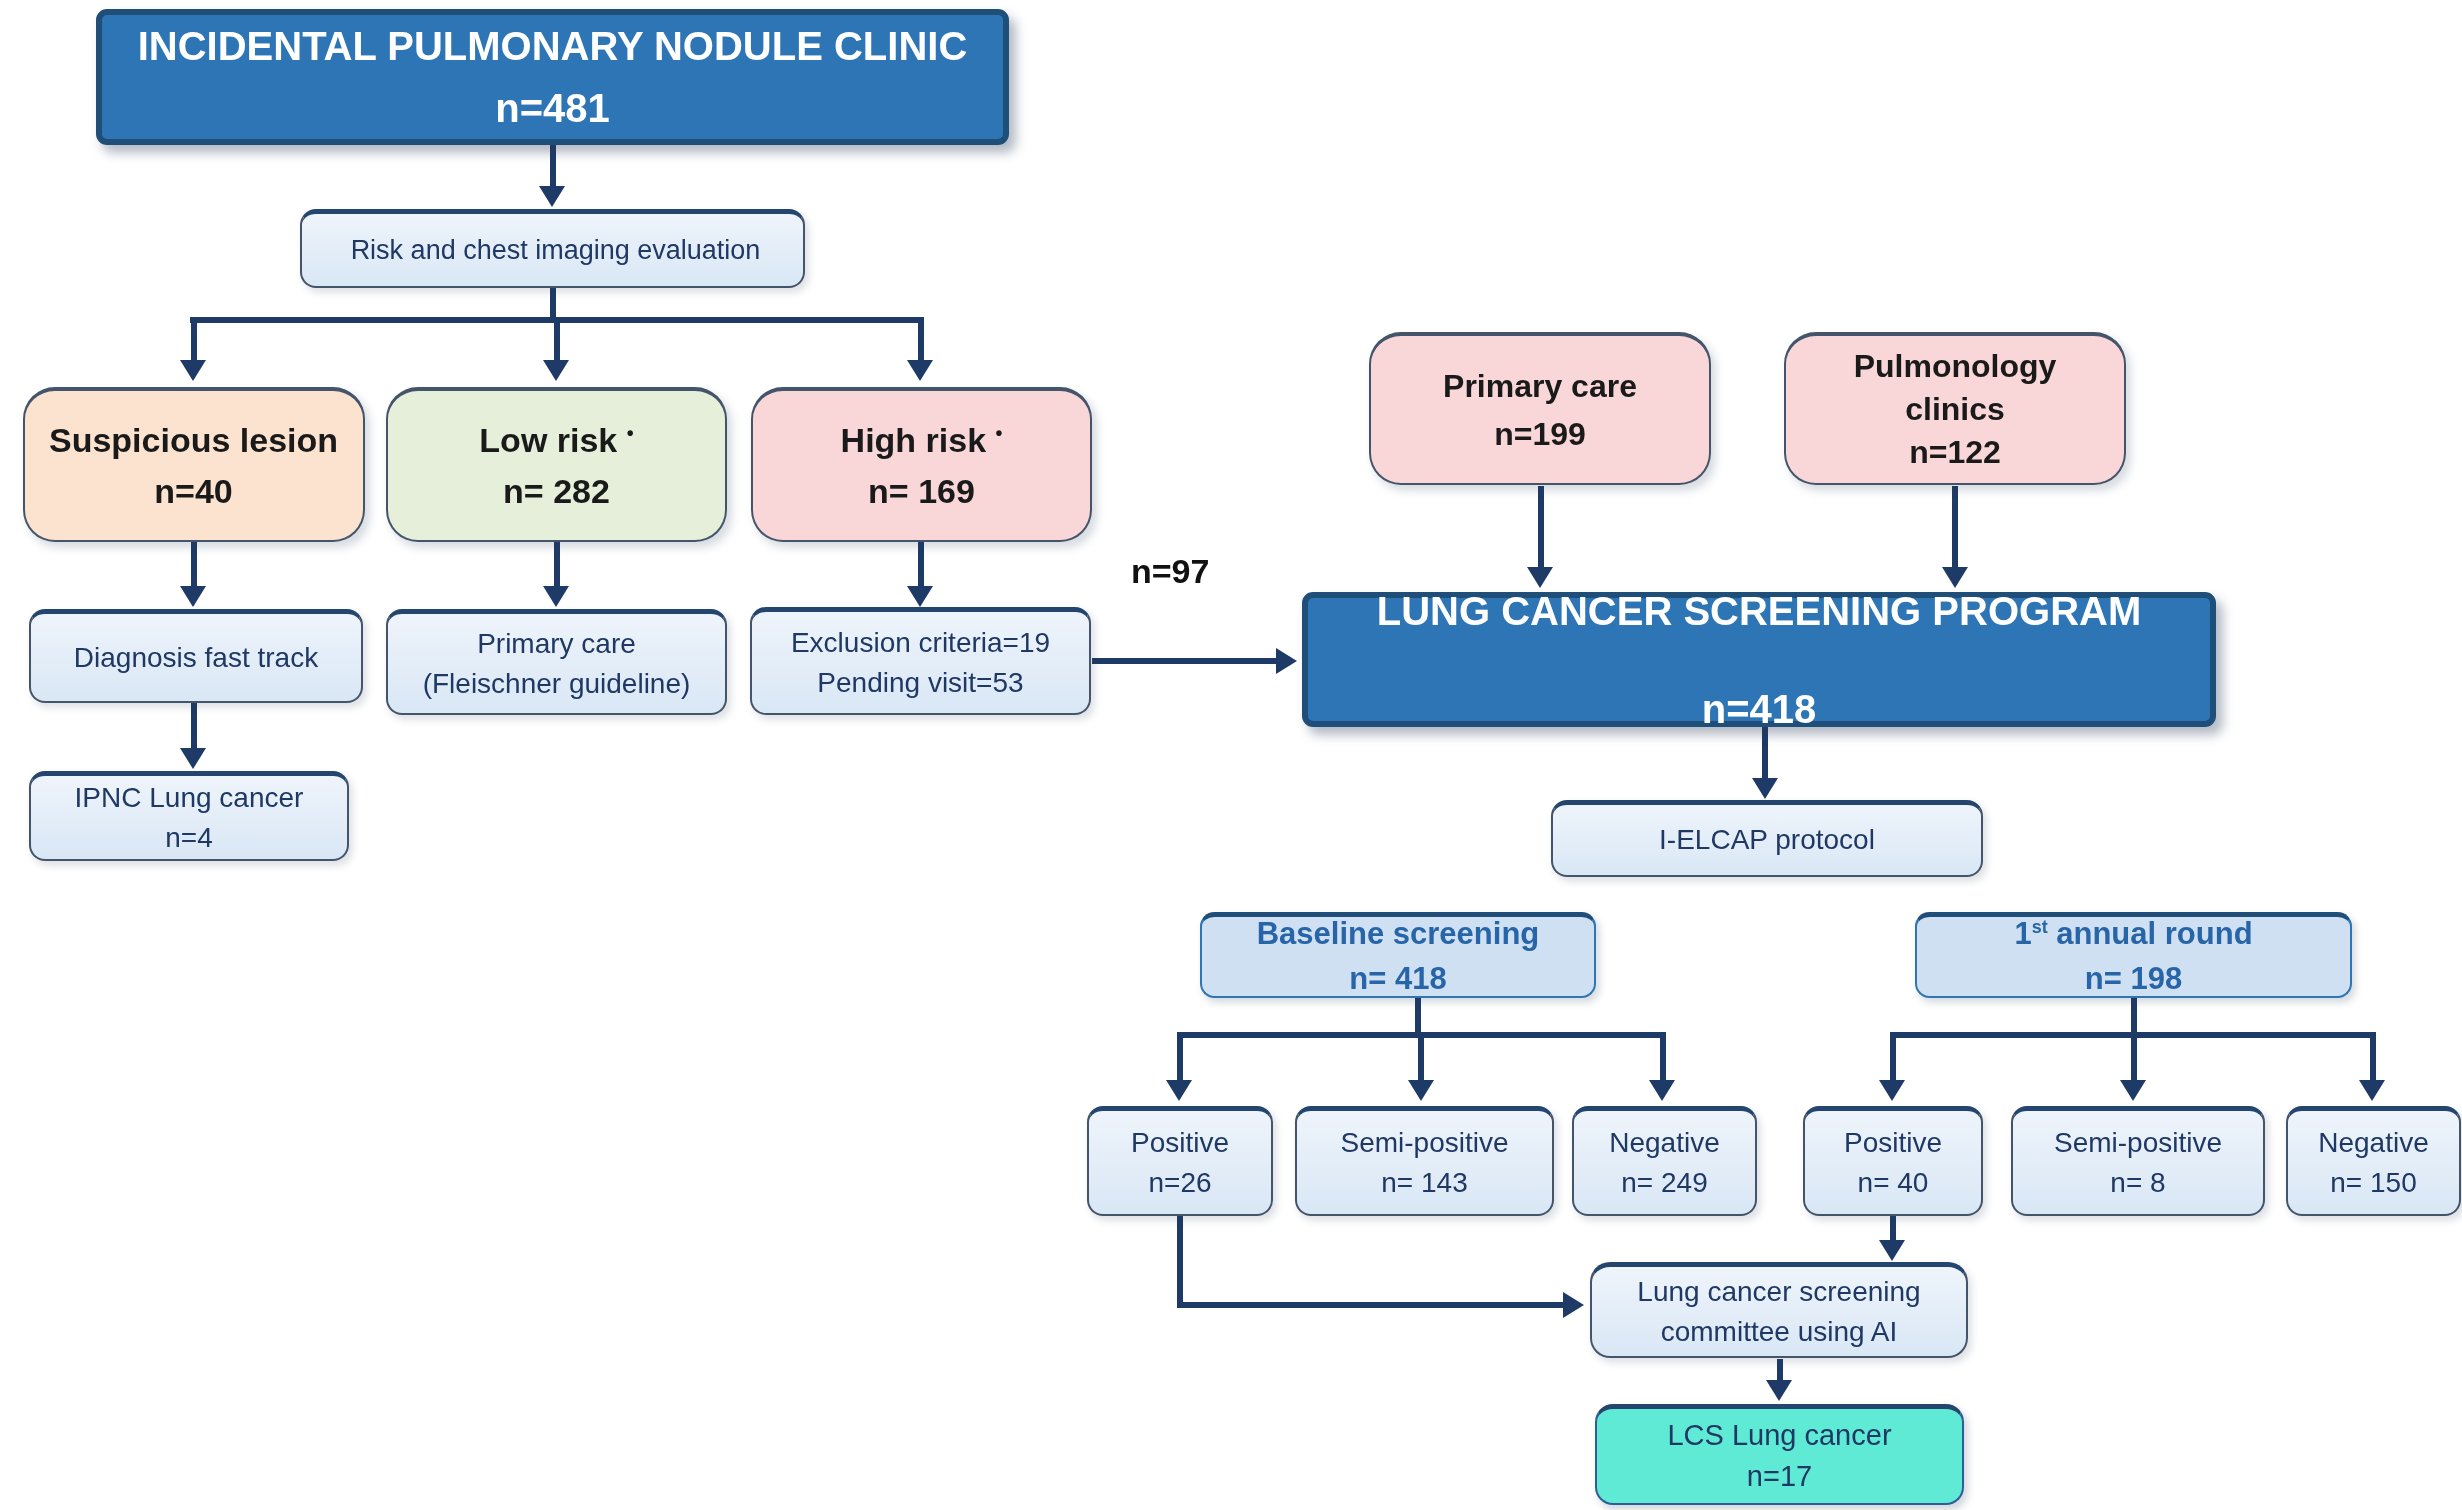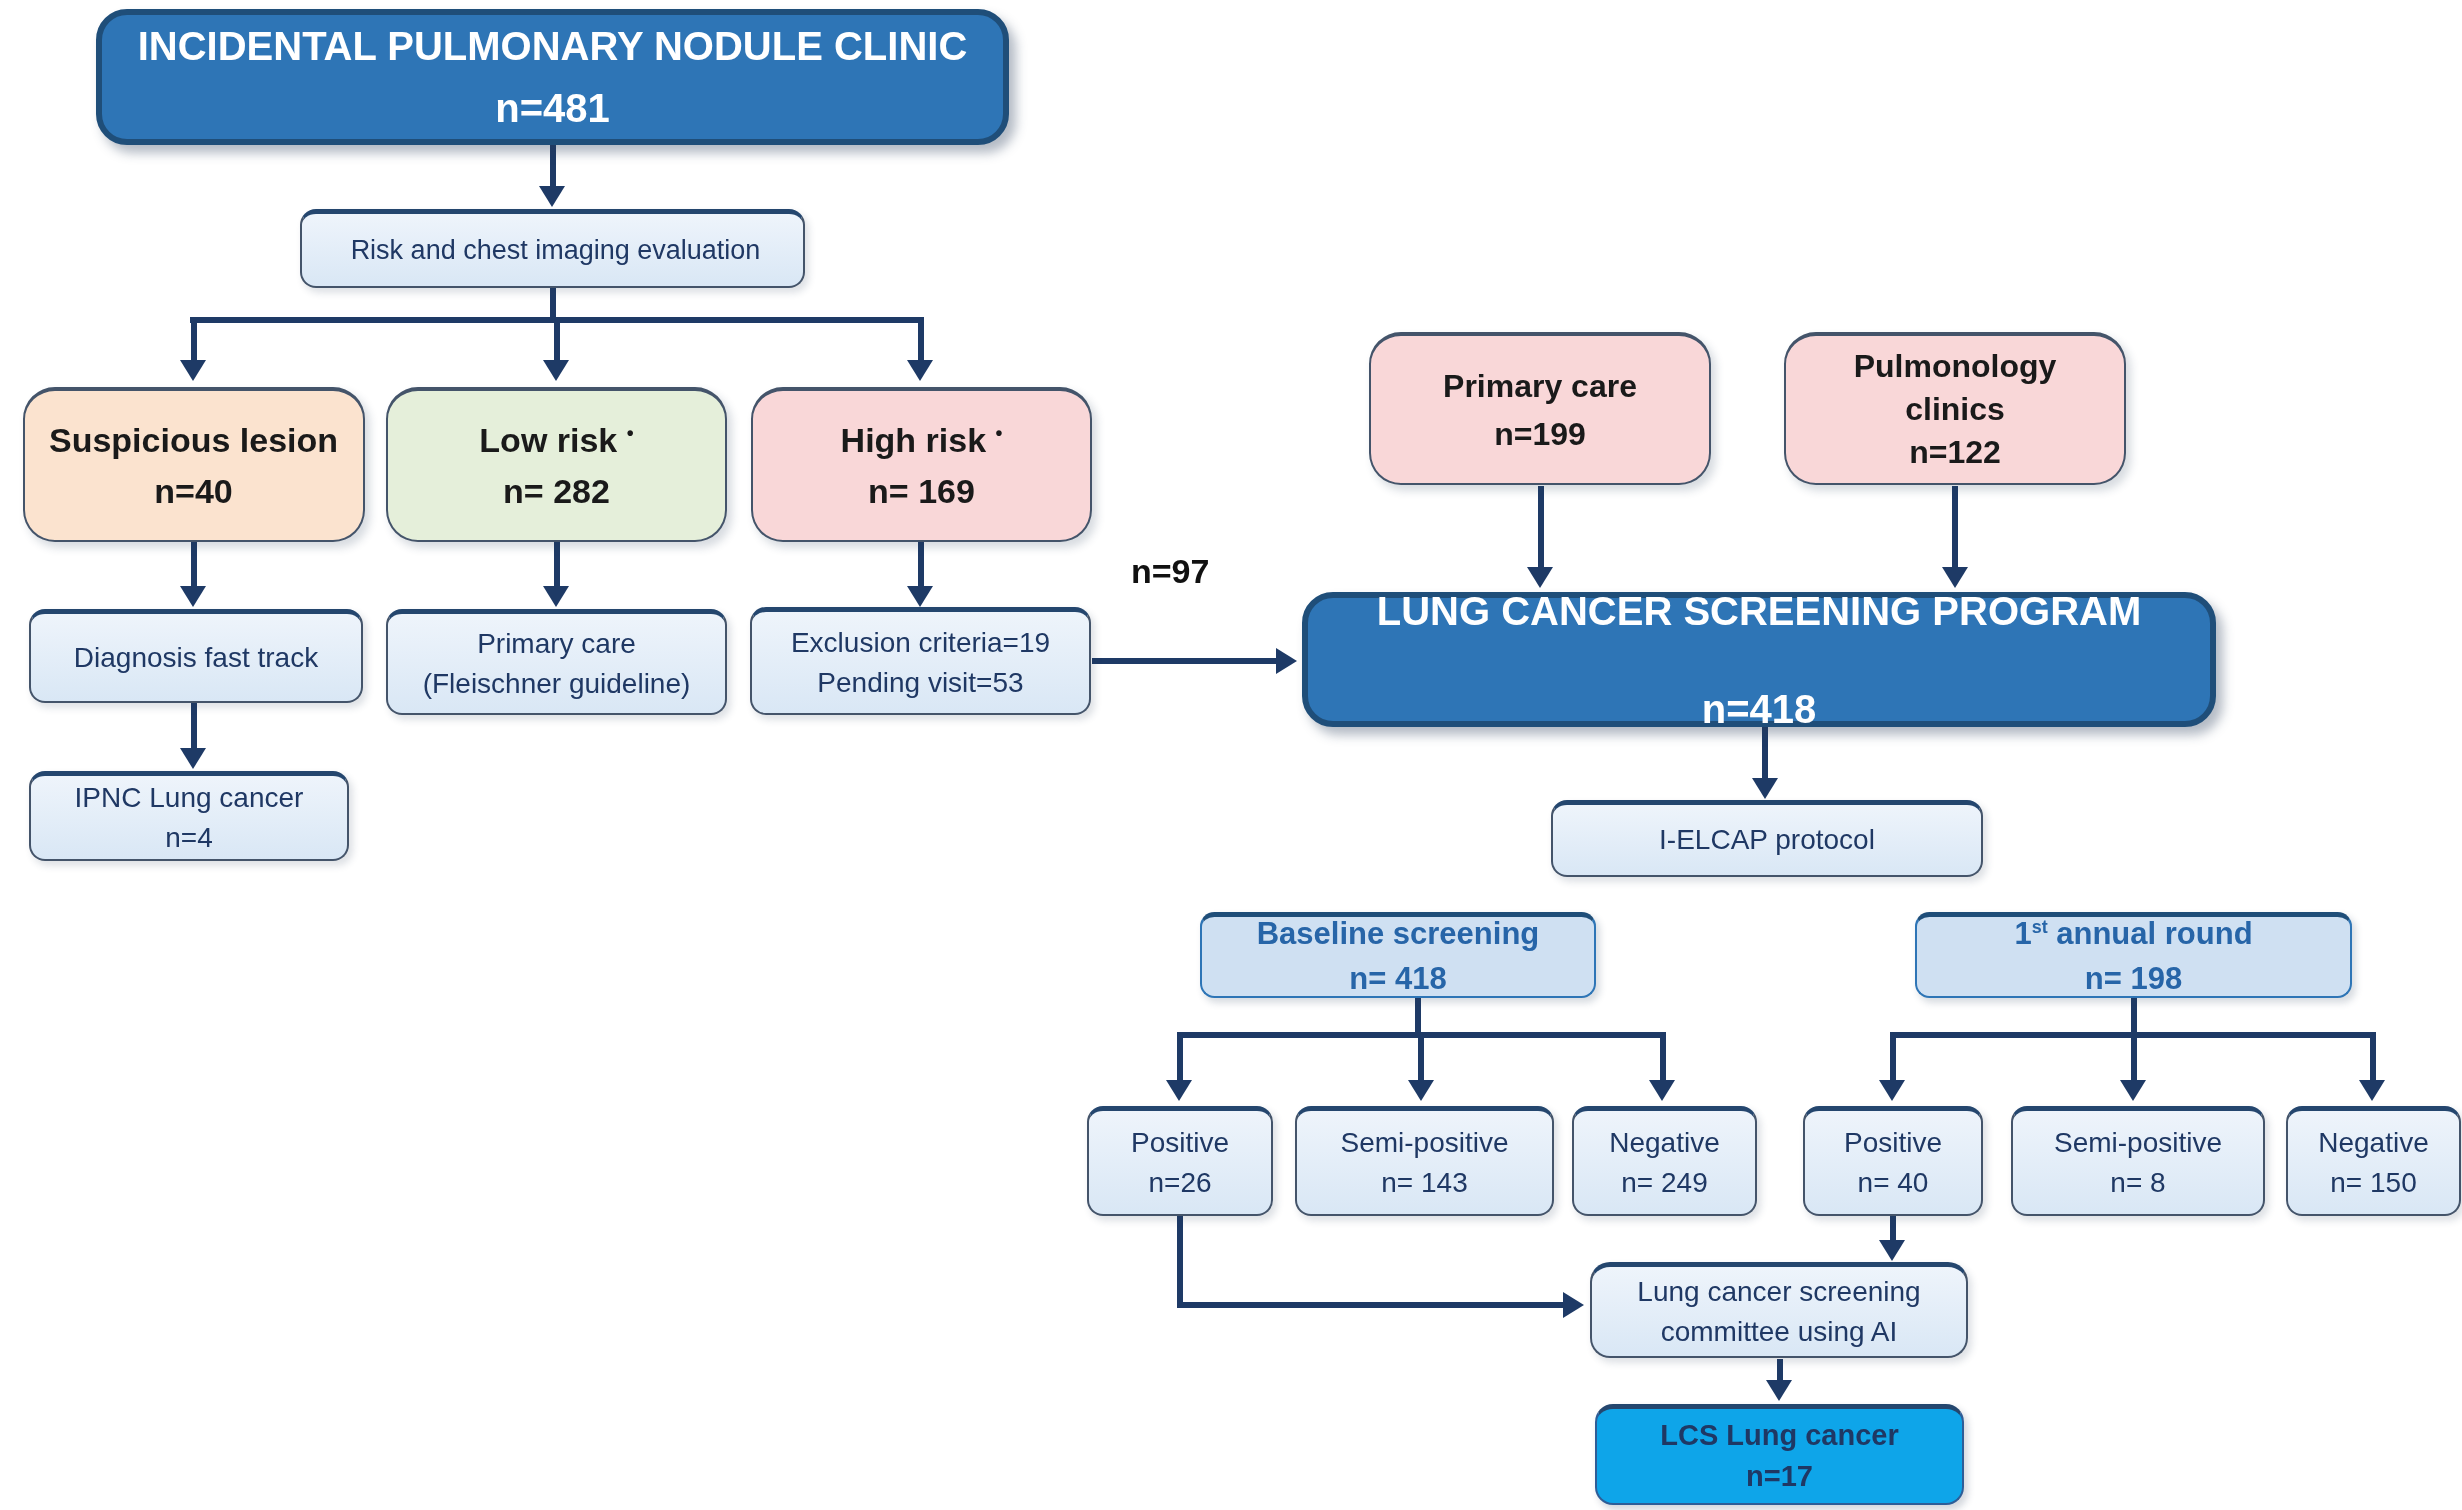--- a/index.html
+++ b/index.html
@@ -14,21 +14,21 @@
     position:absolute;
     display:flex;flex-direction:column;
     align-items:center;justify-content:center;
     text-align:center;box-sizing:border-box;
     z-index:2;line-height:1.42;
   }
   
   .blue-big{
     background:#2e75b6;
     border:6.3px solid #1f4e79;
-    border-radius:31px;
+    border-radius:11px;
     color:#ffffff;font-weight:bold;font-size:40px;
     box-shadow:6.3px 8px 10.8px rgba(40,60,90,0.35);
     line-height:1.55;
   }
   
   .pastel{
     border:2.7px solid #44546a;border-top-width:4.5px;
     border-radius:32px;
     color:#1a1a1a;font-weight:bold;font-size:34px;
     box-shadow:4.5px 5.4px 8px rgba(40,60,90,0.18);
@@ -48,24 +48,24 @@
   
   .mid{
     background:#cfe0f2;
     border:2.7px solid #2e75b6;border-top:5.4px solid #1f4e79;
     border-radius:14.4px;
     color:#2765a8;font-weight:bold;font-size:31px;
     box-shadow:3.6px 4.5px 7.2px rgba(40,60,90,0.18);
   }
   
   .peri{
-    background:#0ea5e9;
+    background:#5eead4;
     border:2.7px solid #2e5d97;border-top:5.4px solid #24466e;
     border-radius:18px;
-    color:#1f3864;font-size:29px;font-weight:700;
+    color:#1f3864;font-size:29px;font-weight:400;
     box-shadow:3.6px 4.5px 7.2px rgba(40,60,90,0.2);
   }
   .vline,.hline{position:absolute;background:#1e3a66;z-index:1;}
   .vline{width:6.3px;}
   .hline{height:6.3px;}
   .tri-down{position:absolute;width:0;height:0;z-index:1;
     border-left:13.5px solid transparent;border-right:13.5px solid transparent;
     border-top:21.6px solid #1e3a66;}
   .tri-right{position:absolute;width:0;height:0;z-index:1;
     border-top:13.5px solid transparent;border-bottom:13.5px solid transparent;

